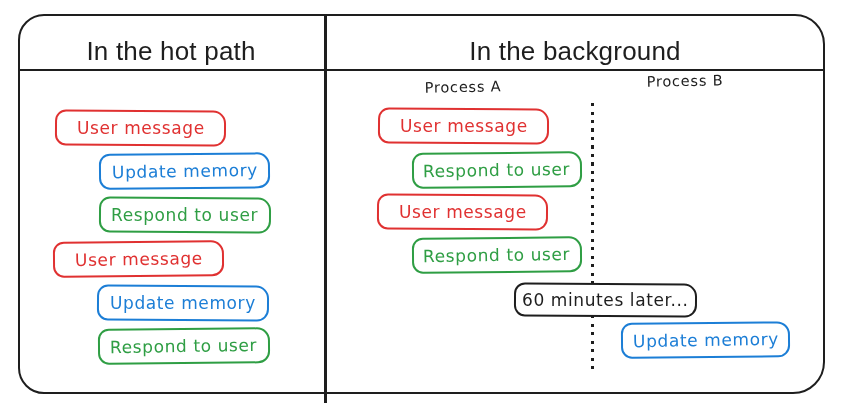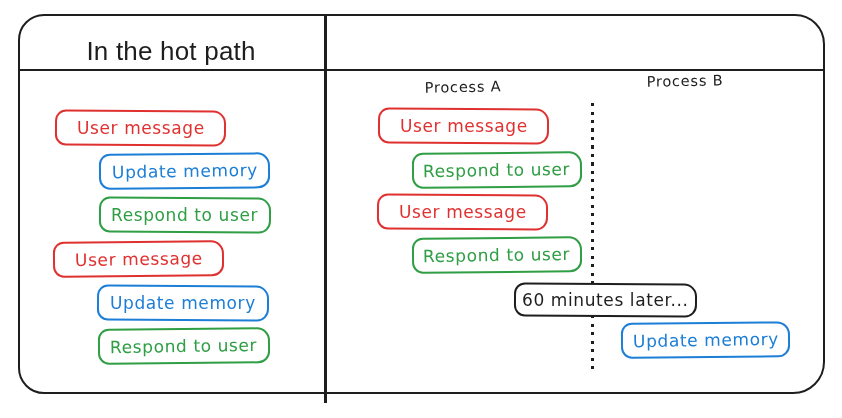--- a/index.html
+++ b/index.html
@@ -105,20 +105,21 @@
 <body>
 
 <div class="canvas">
 
   <div class="frame"></div>
   <div class="divider-v"></div>
   <div class="divider-h"></div>
 
   <div class="panel-title left">In the hot path</div>
 
+  <div class="panel-title right">In the background</div>
 
   <div class="node tilt-b" style="left: 55px; top: 110px; width: 167px; border-color: rgb(224, 49, 49); color: rgb(224, 49, 49);">
     <span class="node-label">User message</span>
   </div>
 
   <div class="node tilt-a" style="left: 99px; top: 153px; width: 167px; border-color: rgb(28, 126, 214); color: rgb(28, 126, 214);">
     <span class="node-label">Update memory</span>
   </div>
 
   <div class="node tilt-b" style="left: 99px; top: 197px; width: 168px; border-color: rgb(47, 158, 68); color: rgb(47, 158, 68);">

